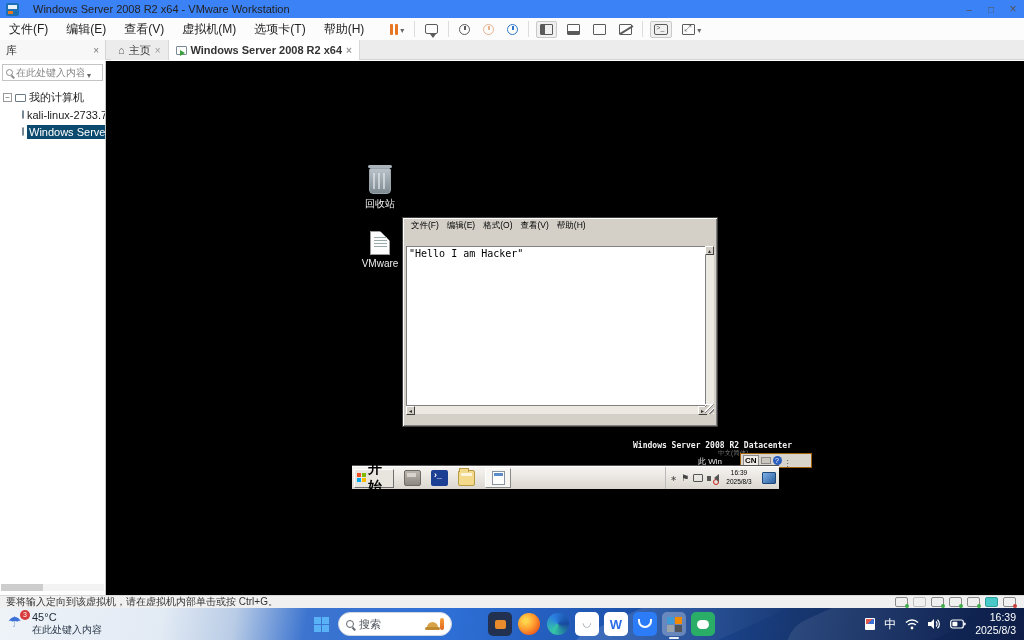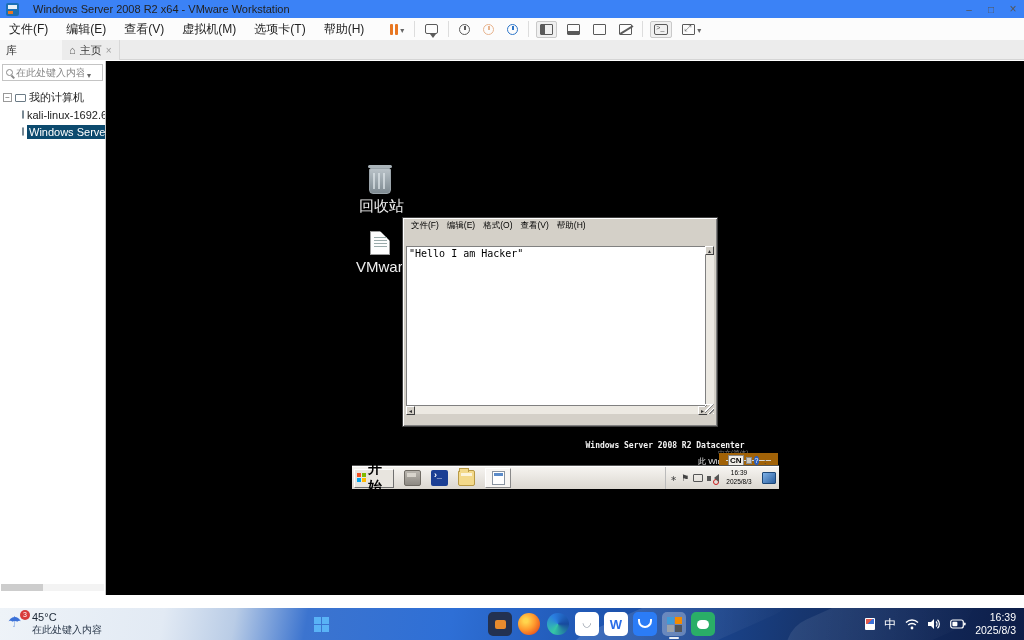--- a/index.html
+++ b/index.html
@@ -40,21 +40,21 @@
   .consico { width:14px; height:11px; border:1.5px solid #5a5a5a; border-radius:2px; position:relative; }
   .consico::after { content:">_"; position:absolute; left:1px; top:-1px; font-size:7px; color:#5a5a5a; }
   .stretchico { width:13px; height:11px; border:1.5px solid #5a5a5a; border-radius:1px; position:relative; }
   .stretchico::after { content:"⤢"; position:absolute; left:1px; top:-2px; font-size:9px; color:#5a5a5a; }
 
   #vmw-tabstrip { position:absolute; left:0; top:40px; width:100%; height:20px; background:#ececec; border-bottom:1px solid #d5d5d5; display:flex; }
   #libhead { position:absolute; left:0; top:40px; width:106px; height:20px; background:#f7f7f7; border-right:1px solid #d5d5d5; display:flex; align-items:center; font-size:11px; color:#333; }
   #libhead .lbl { margin-left:6px; }
   .libclose { margin-left:auto; margin-right:6px; color:#777; font-size:10px; }
   .libclose::after { content:"×"; }
-  #tabs { display:flex; margin-left:62px; }
+  #tabs { display:flex; margin-left:111px; }
   .tab { height:20px; display:flex; align-items:center; gap:4px; padding:0 7px; font-size:11px; color:#333; border-right:1px solid #d8d8d8; background:#ececec; white-space:nowrap; }
   .tab.active { background:#fff; font-weight:bold; }
   .tab .close::after { content:"×"; color:#999; font-size:10px; }
   .homeico::after { content:"⌂"; font-size:11px; color:#666; }
   .vmtabico { width:11px; height:9px; border:1.5px solid #7a8a95; border-radius:1px; position:relative; background:#fff; }
   .vmtabico::after { content:""; position:absolute; right:-2px; bottom:-2px; border:3px solid transparent; border-left:5px solid #3aa13a; }
 
   
   #sidebar { position:absolute; left:0; top:61px; width:106px; height:534px; background:#fff; border-right:1px solid #c8c8c8; }
   #searchrow { margin:3px 2px; height:17px; border:1px solid #c4c4c4; display:flex; align-items:center; gap:3px; padding:0 3px; background:#fff; }
@@ -67,21 +67,21 @@
   .expander { width:9px; height:9px; border:1px solid #999; margin-left:3px; font-size:8px; line-height:7px; text-align:center; color:#555; flex:none; }
   .expander::after { content:"−"; }
   .compico { width:11px; height:8px; border:1.5px solid #6a7a85; border-radius:1px; flex:none; }
   .treevm { margin-left:22px; }
   .sel { background:#0c4a6e; color:#fff; padding:1px 2px; }
   #side-hscroll { position:absolute; left:1px; bottom:4px; width:103px; height:7px; background:#f3f3f3; }
   #side-hscroll .thumb { width:42px; height:7px; background:#cdcdcd; }
 
   
   #console { position:absolute; left:106px; top:61px; width:918px; height:534px; background:#000; overflow:hidden; }
-  .deskicon { position:absolute; width:48px; text-align:right; color:#eee; font-size:15px; }
+  .deskicon { position:absolute; width:48px; text-align:center; color:#eee; font-size:10px; }
   .trash { width:22px; height:26px; margin:0 auto 3px; border:1px solid #9aa4aa; border-radius:2px 2px 4px 4px; background:linear-gradient(180deg,#b9c2c8,#7e8a91); position:relative; }
   .trash::before { content:""; position:absolute; left:-2px; top:-4px; width:24px; height:3px; background:#aab4ba; border-radius:2px; }
   .trash::after { content:""; position:absolute; left:3px; top:4px; width:14px; height:16px; background:repeating-linear-gradient(90deg,#dfe6ea 0 2px,transparent 2px 5px); opacity:.7; }
   .docico { width:20px; height:24px; margin:0 auto 3px; background:#fdfdfd; border:1px solid #9a9a9a; position:relative; }
   .docico::before { content:""; position:absolute; right:-1px; top:-1px; border:5px solid transparent; border-top-color:#000; border-right-color:#000; }
   .docico::after { content:""; position:absolute; left:3px; top:5px; width:13px; height:12px; background:repeating-linear-gradient(180deg,#9aa 0 1px,transparent 1px 3px); }
 
   
   .cursor { position:absolute; width:0; height:0; }
 
@@ -100,24 +100,24 @@
   .np-vscroll { position:absolute; right:3px; top:28px; width:9px; height:167px; background:#ece9e2; border-left:1px solid #808080; }
   .np-hscroll { position:absolute; left:3px; bottom:12px; width:301px; height:9px; background:#ece9e2; border-top:1px solid #808080; }
   .sbtn { position:absolute; width:9px; height:9px; background:#d4d0c8; border:1px solid; border-color:#fff #404040 #404040 #fff; font-size:5px; line-height:8px; text-align:center; color:#333; }
   .sb-up { right:0; top:0; } .sb-up::after { content:"▲"; }
   .sb-dn { right:0; bottom:0; } .sb-dn::after { content:"▼"; }
   .sb-lf { left:0; top:0; } .sb-lf::after { content:"◄"; }
   .sb-rt { right:0; top:0; } .sb-rt::after { content:"►"; }
   .np-grip { position:absolute; right:3px; bottom:12px; width:9px; height:9px; background:repeating-linear-gradient(135deg,#fff 0 1px,#808080 1px 2px,#d4d0c8 2px 4px); }
 
   
-  #edition { position:absolute; left:444px; top:380px; width:230px; text-align:center; color:#f2f2f2; font-size:8px; font-weight:bold; font-family:"DejaVu Sans Mono",monospace; }
+  #edition { position:absolute; left:456px; top:380px; width:230px; text-align:right; color:#f2f2f2; font-size:8px; font-weight:bold; font-family:"DejaVu Sans Mono",monospace; }
   #langhint { position:absolute; left:612px; top:388px; color:#6f6f6f; font-size:6.5px; }
   #activation { position:absolute; left:592px; top:395px; color:#e8e8e8; font-size:8px; }
-  #langbar { position:absolute; left:613px; top:392px; width:59px; height:15px; background:#d8d4cc; border:7px solid #a16207; display:flex; align-items:center; gap:2px; padding:0 2px; }
+  #langbar { position:absolute; left:634px; top:392px; width:72px; height:15px; background:#d8d4cc; border:1px solid #a16207; display:flex; align-items:center; gap:2px; padding:0 2px; }
   #langbar .cn { font-size:8px; font-weight:bold; color:#000; border:1px solid #8a8a8a; background:#efece6; padding:0 1px; line-height:9px; }
   .kbdico { width:10px; height:7px; border:1px solid #8a8a8a; background:#cac6be; }
   .helpico { width:9px; height:9px; border-radius:50%; background:#2b5fbf; color:#fff; font-size:7px; line-height:9px; text-align:center; }
   .helpico::after { content:"?"; }
   .dotsico::after { content:"⋮"; font-size:8px; color:#444; }
 
   
   #vmtb { position:absolute; left:246px; top:405px; width:427px; height:23px; background:linear-gradient(180deg,#f6f4f1,#dbd7d0); border-top:1px solid #fff; box-shadow:0 -1px 0 #555; display:flex; align-items:center; }
   #vmstart { margin-left:2px; height:19px; width:40px; display:flex; align-items:center; gap:2px; background:#e8e5df; border:1px solid; border-color:#fff #6f6f6f #6f6f6f #fff; padding:0 2px; }
   .winflag { width:10px; height:10px; display:grid; grid-template-columns:4px 4px; grid-template-rows:4px 4px; gap:1px; }
@@ -273,37 +273,42 @@
     <div id="libhead">
       <span class="lbl">库</span>
       <span class="libclose"></span>
     </div>
     <div id="tabs" class="abs" style="left:0;top:40px;">
       <span class="tab">
         <span class="homeico"></span>
         <span>主页</span>
         <span class="close"></span>
       </span>
+      <span class="tab active">
+        <span class="vmtabico"></span>
+        <span>Windows Server 2008 R2 x64</span>
+        <span class="close"></span>
+      </span>
     </div>
 
     <div id="sidebar">
       <div id="searchrow">
         <span class="mag"></span>
         <input placeholder="在此处键入内容..." style="">
         <span class="i-caret"></span>
       </div>
       <div class="tree">
         <div class="titem">
           <span class="expander"></span>
           <span class="compico"></span>
           <span>我的计算机</span>
         </div>
         <div class="titem treevm">
           <span class="vmtabico"></span>
-          <span>kali-linux-1692.6</span>
+          <span>kali-linux-2733.7</span>
         </div>
         <div class="titem treevm">
           <span class="vmtabico"></span>
           <span class="sel">Windows Serve</span>
         </div>
       </div>
       <div id="side-hscroll">
           <div class="thumb"></div>
         </div>
     </div>
@@ -378,20 +383,32 @@
             </span>
           <span id="vmclock">
             <div>16:39</div>
             <div>2025/8/3</div>
           </span>
           <span class="bluemon"></span>
         </div>
       </div>
     </div>
 
+    <div id="vmw-status">
+      <span class="msg">要将输入定向到该虚拟机，请在虚拟机内部单击或按 Ctrl+G。</span>
+      <span id="devicons">
+        <span class="dev on"></span>
+        <span class="dev off"></span>
+        <span class="dev on"></span>
+        <span class="dev on"></span>
+        <span class="dev on"></span>
+        <span class="dev cyan"></span>
+        <span class="dev usb"></span>
+      </span>
+    </div>
   </div>
 
   <div id="htb">
     <div class="ribbon" style="left:560px;top:-14px;width:240px;height:60px;"></div>
     <div class="ribbon" style="left:780px;top:-18px;width:200px;height:70px;opacity:.6;"></div>
 
     <div id="weather">
       <span class="wico">
         <span class="wbadge">3</span>
       </span>
@@ -403,20 +420,28 @@
 
     <div id="hstart">
       <span class="w11flag">
           <i></i>
           <i></i>
           <i></i>
           <i></i>
         </span>
     </div>
 
+    <div id="hsearch">
+      <span class="hmag"></span>
+      <span class="ph">搜索</span>
+      <span class="deco">
+        <span class="hat"></span>
+        <span class="pops"></span>
+      </span>
+    </div>
 
     <div id="happs">
       <span class="happ a-case"></span>
       <span class="happ">
           <span class="a-ff"></span>
         </span>
       <span class="happ">
           <span class="a-edge"></span>
         </span>
       <span class="happ a-face"></span>

